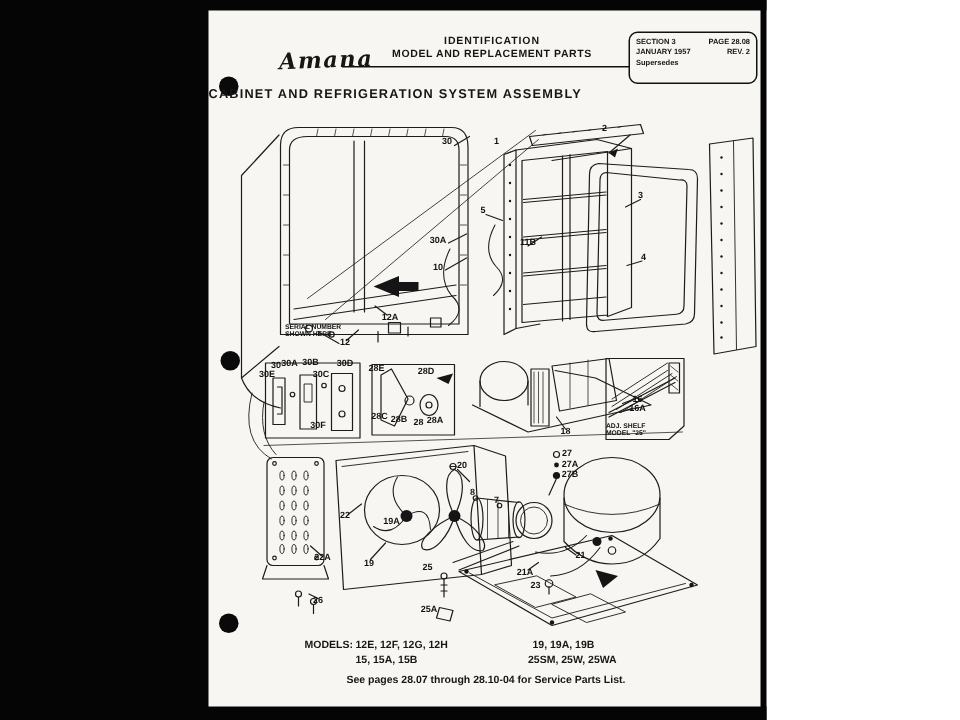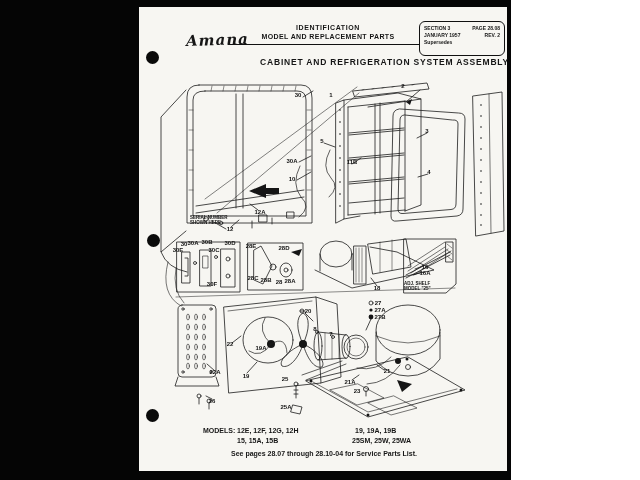--- a/index.html
+++ b/index.html
@@ -16,21 +16,21 @@
   
   .amana{left:186px;top:31px;font-family:"DejaVu Serif",serif;font-style:italic;font-weight:bold;
          font-size:15px;transform:rotate(-2deg);letter-spacing:1px;}
   .hdr{left:233px;top:24px;width:190px;text-align:center;font-weight:bold;}
   .hdr .l1{font-size:7px;letter-spacing:.6px;}
   .hdr .l2{font-size:7px;letter-spacing:.4px;margin-top:2px;}
   .rule{left:228px;top:44px;width:192px;height:1.2px;background:#111;}
   .infobox{left:419px;top:21px;width:86px;height:35px;border:1.6px solid #111;border-radius:6px;
            padding:3px 4px 0 4px;box-sizing:border-box;font-size:5px;font-weight:bold;line-height:7px;}
   .inforow{display:flex;justify-content:space-between;}
-  .title{left:139px;top:57px;width:370px;text-align:right;font-size:8.5px;font-weight:bold;letter-spacing:.8px;}
+  .title{left:139px;top:57px;width:370px;text-align:left;font-size:8.5px;font-weight:bold;letter-spacing:.8px;}
   
   svg.diagram{left:0;top:0;width:640px;height:480px;}
   .callout-layer{left:0;top:0;width:640px;height:480px;pointer-events:none;}
   .callout{position:absolute;font-size:6px;font-weight:bold;transform:translate(-50%,-50%);
            white-space:nowrap;color:#121212;}
   .note{position:absolute;font-size:4.5px;font-weight:bold;line-height:5px;color:#121212;white-space:nowrap;}
   
   .f-label{left:203px;top:427px;font-size:7px;font-weight:600;}
   .f-l1{left:237px;top:427px;font-size:7px;font-weight:600;}
   .f-l2{left:237px;top:437px;font-size:7px;font-weight:600;}

